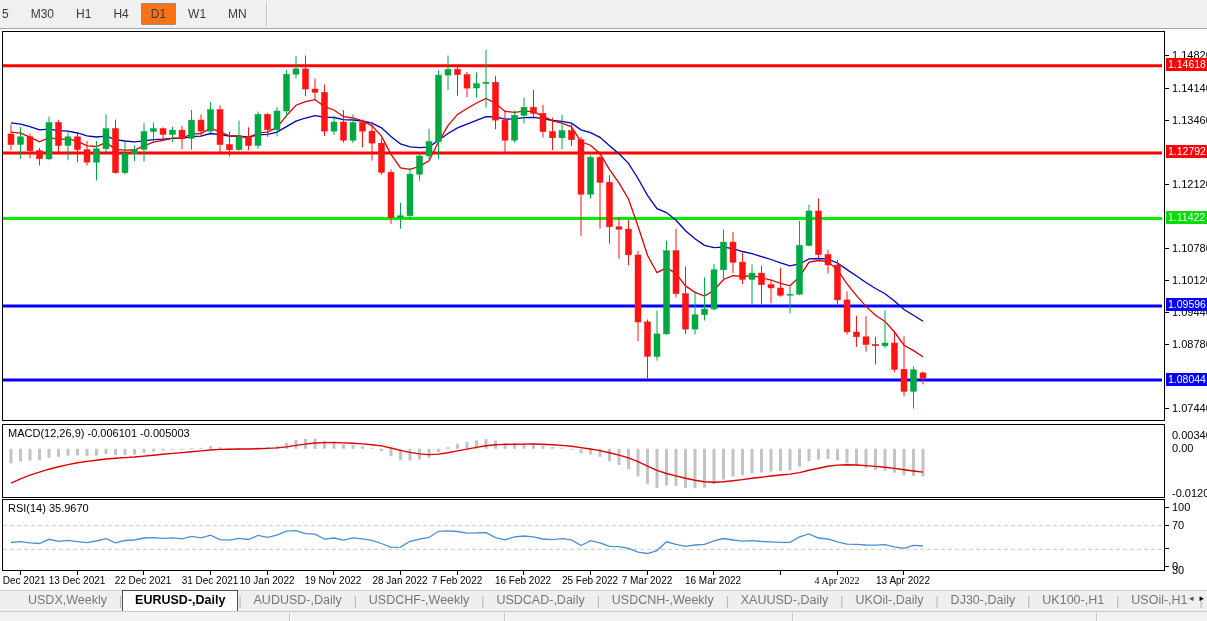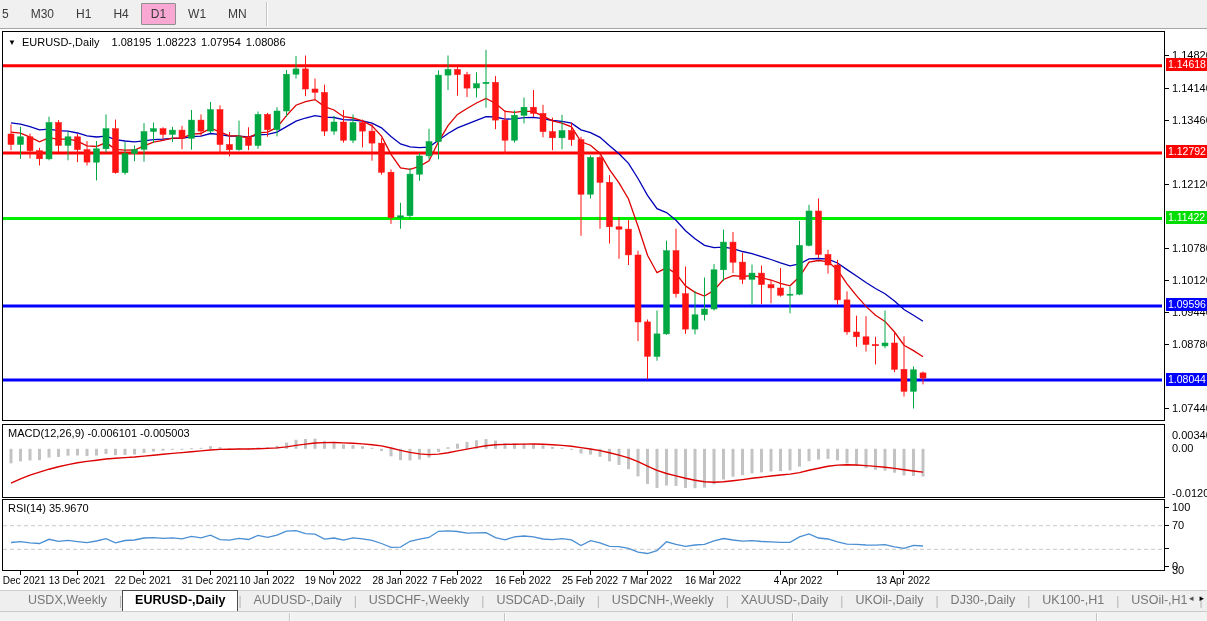--- a/index.html
+++ b/index.html
@@ -4,21 +4,21 @@
 <style>
   html,body{margin:0;padding:0;background:#fff;}
   #app{position:relative;width:1207px;height:621px;overflow:hidden;background:#fff;
        font-family:"Liberation Sans",sans-serif;-webkit-font-smoothing:none;}
   
   #toolbar{position:absolute;left:0;top:0;width:1207px;height:28px;background:#f0f0f0;
            border-bottom:1px solid #a6a6a6;display:flex;align-items:center;}
   .tf-btn{height:20px;line-height:20px;padding:0 9px;margin:0 1px;font-size:12px;color:#3a3a3a;
           border:1px solid transparent;border-radius:1px;cursor:default;white-space:nowrap;}
   .tf-btn.first{margin-left:-8px;}
-  .tf-btn.active{background:#f9a8d4;border:1px solid #8f8f8f;}
+  .tf-btn.active{background:#f97316;border:1px solid #8f8f8f;}
   .toolbar-sep{width:1px;height:24px;background:#c3c3c3;margin:0 4px 0 8px;box-shadow:1px 0 0 #fff;}
   
   .panel{position:absolute;left:2px;width:1161px;border:1px solid #000;background:#fff;}
   #main-panel{top:31px;height:388px;}
   #macd-panel{top:424px;height:72px;}
   #rsi-panel{top:499px;height:70px;}
   .panel svg{position:absolute;left:0;top:0;}
   .pane-label{position:absolute;left:6px;top:3px;font-size:11px;color:#000;white-space:nowrap;z-index:5;}
   #chart-title{position:absolute;left:8px;top:36px;font-size:11px;color:#000;z-index:5;white-space:nowrap;}
   #chart-title .sym{margin-right:12px;}
@@ -267,23 +267,20 @@
           <rect x="888.5" y="311.0" width="6" height="26.3" fill="#ff1414" stroke="#ff1414" stroke-width="0.5"></rect>
           <line x1="901" y1="304.3" x2="901" y2="364.5" stroke="#ff1414" stroke-width="1"></line>
           <rect x="898.0" y="337.3" width="6" height="22.0" fill="#ff1414" stroke="#ff1414" stroke-width="0.5"></rect>
           <line x1="910.5" y1="334.4" x2="910.5" y2="376.5" stroke="#00a843" stroke-width="1"></line>
           <rect x="907.5" y="337.8" width="6" height="21.5" fill="#00a843" stroke="#00a843" stroke-width="0.5"></rect>
           <line x1="920" y1="339.5" x2="920" y2="352.4" stroke="#ff1414" stroke-width="1"></line>
           <rect x="917.0" y="340.9" width="6" height="5.2" fill="#ff1414" stroke="#ff1414" stroke-width="0.5"></rect>
         </g>
       </svg>
   </div>
-  <div id="chart-title">
-    <span id="dd-icon">▼</span><span class="sym">EURUSD-,Daily</span><span class="num">1.08195</span><span class="num">1.08223</span><span class="num">1.07954</span><span class="num">1.08086</span>
-  </div>
 
   <div class="panel" id="macd-panel">
     <svg id="macd-svg" width="1159" height="70">
         <g>
           <rect x="6.5" y="23.8" width="3" height="14.5" fill="#c3c3c3"></rect>
           <rect x="16.0" y="23.8" width="3" height="12.5" fill="#c3c3c3"></rect>
           <rect x="25.5" y="23.8" width="3" height="11.7" fill="#c3c3c3"></rect>
           <rect x="35.0" y="23.8" width="3" height="11.4" fill="#c3c3c3"></rect>
           <rect x="44.5" y="23.8" width="3" height="8.8" fill="#c3c3c3"></rect>
           <rect x="54.0" y="23.8" width="3" height="8.1" fill="#c3c3c3"></rect>
@@ -456,21 +453,21 @@
       <div class="d-label" style="left: 521px;">16 Feb 2022</div>
       <div class="d-tick" style="left: 588px;"></div>
       <div class="d-label" style="left: 588px;">25 Feb 2022</div>
       <div class="d-tick" style="left: 645px;"></div>
       <div class="d-label" style="left: 645px;">7 Mar 2022</div>
       <div class="d-tick" style="left: 711px;"></div>
       <div class="d-label" style="left: 711px;">16 Mar 2022</div>
       <div class="d-tick" style="left: 778px;"></div>
       <div class="d-label" style="left: 778px; margin-top: 36px;">25 Mar 2022</div>
       <div class="d-tick" style="left: 835px;"></div>
-      <div class="d-label" style="left: 796px;">4 Apr 2022</div>
+      <div class="d-label" style="left: 835px; font-family: Liberation Serif, serif;">4 Apr 2022</div>
       <div class="d-tick" style="left: 901px;"></div>
       <div class="d-label" style="left: 901px;">13 Apr 2022</div>
     </div>
 
   <div id="tabbar">
       <div class="tab">USDX,Weekly</div>
       <span class="tab-sep">|</span>
       <div class="tab active">EURUSD-,Daily</div>
       <span class="tab-sep">|</span>
       <div class="tab">AUDUSD-,Daily</div>

